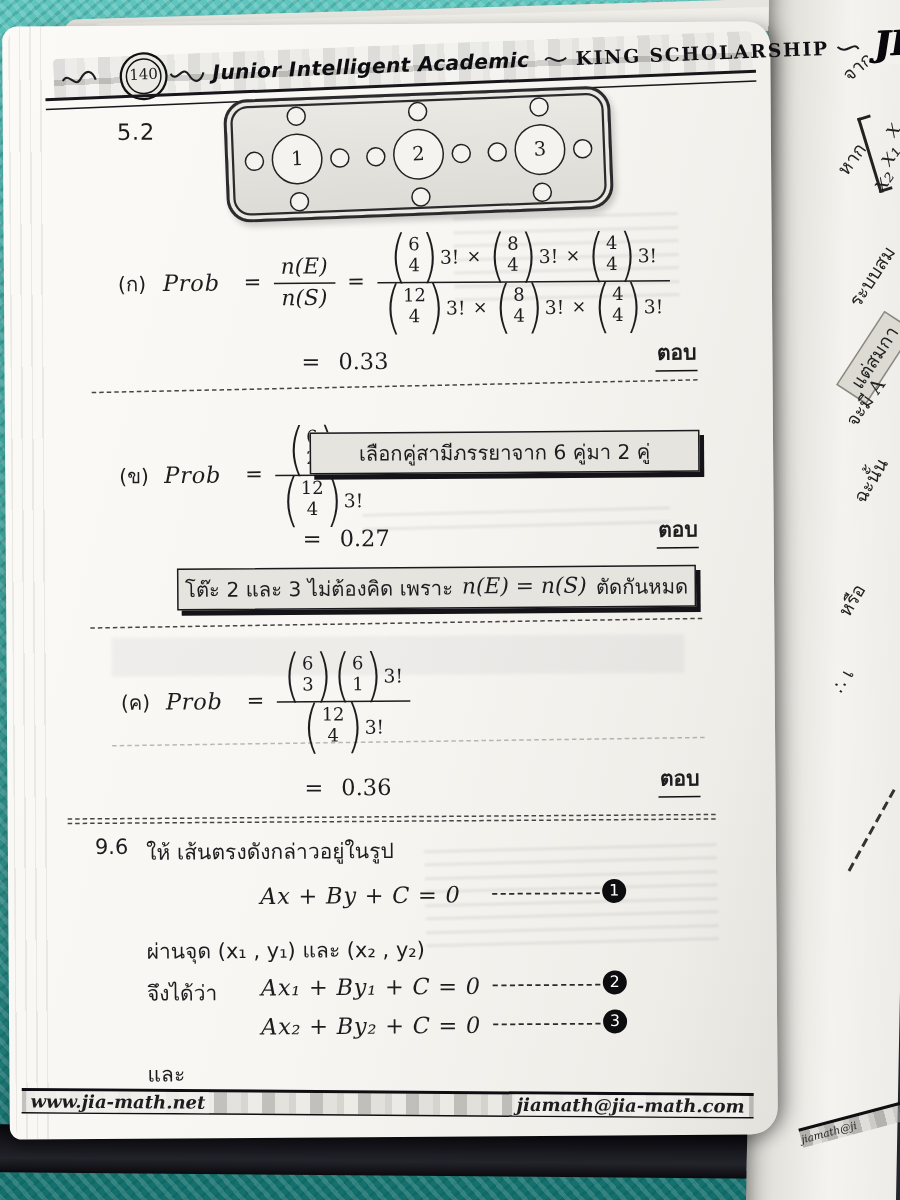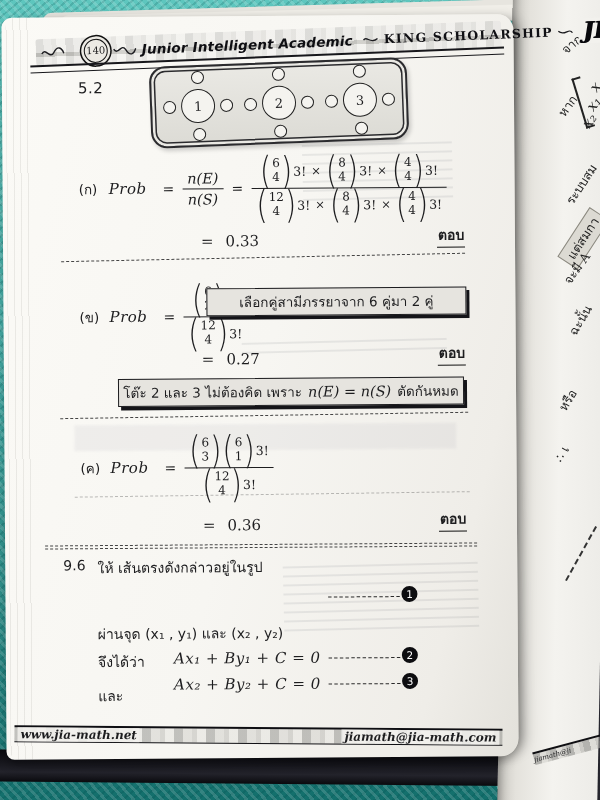--- a/index.html
+++ b/index.html
@@ -427,31 +427,32 @@
       <span>0.36</span>
     </div>
     <div class="answer" style="left:434px; top:493px;">ตอบ</div>
     <div class="drule" style="left:40px; top:528px; width:432px;"></div>
     <div class="drule" style="left:40px; top:531px; width:432px;"></div>
 
     <div class="s53" style="left:58px; top:540px; display:flex; gap:12px;">
       <span>9.6</span>
       <span>ให้ เส้นตรงดังกล่าวอยู่ในรูป</span>
     </div>
+    <div class="s53 eqtext" style="left:168px; top:572px;">Ax + By + C = 0</div>
     <div class="leader" style="left:322px; top:573px;">-------------</div>
     <div class="marker" style="left:396px; top:571px;">1</div>
 
     <div class="s53" style="left:92px; top:606px;">ผ่านจุด (x₁ , y₁) และ (x₂ , y₂)</div>
 
     <div class="s53" style="left:92px; top:634px;">จึงได้ว่า</div>
     <div class="s53 eqtext" style="left:168px; top:633px;">Ax₁ + By₁ + C = 0</div>
     <div class="leader" style="left:322px; top:634px;">-------------</div>
     <div class="marker" style="left:396px; top:632px;">2</div>
 
-    <div class="s53" style="left:92px; top:668px;">และ</div>
+    <div class="s53" style="left:92px; top:688px;">และ</div>
     <div class="s53 eqtext" style="left:168px; top:659px;">Ax₂ + By₂ + C = 0</div>
     <div class="leader" style="left:322px; top:660px;">-------------</div>
     <div class="marker" style="left:396px; top:658px;">3</div>
 
     <div class="pfooter">
       <span class="f-left">www.jia-math.net</span>
       <span class="f-right">jiamath@jia-math.com</span>
     </div>
   </div>
 

